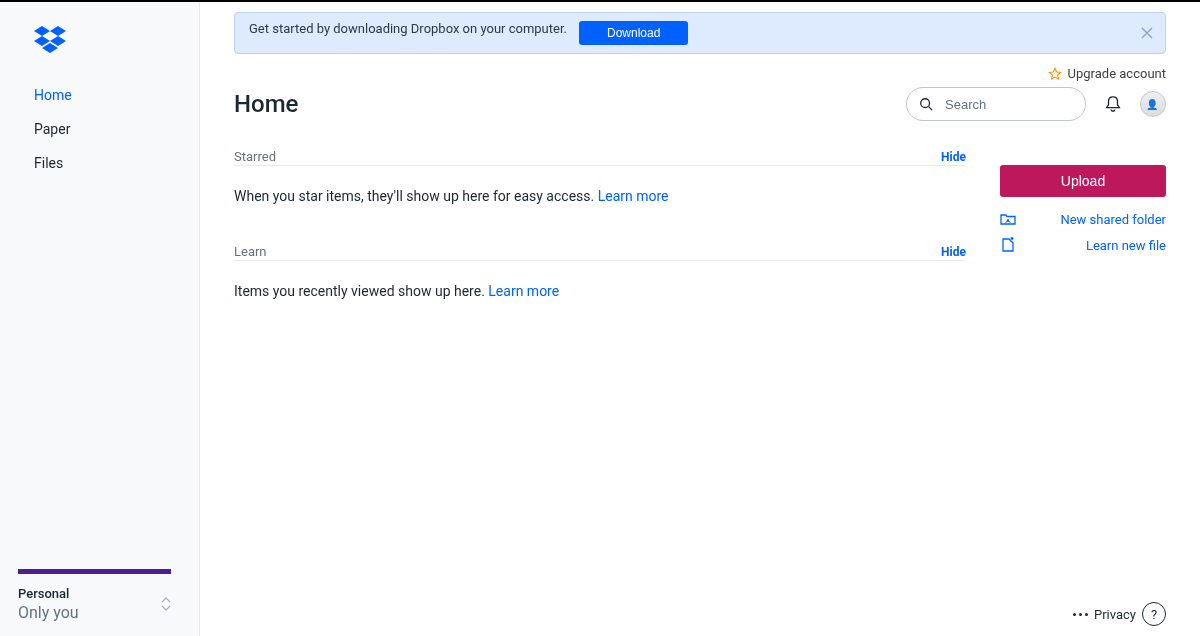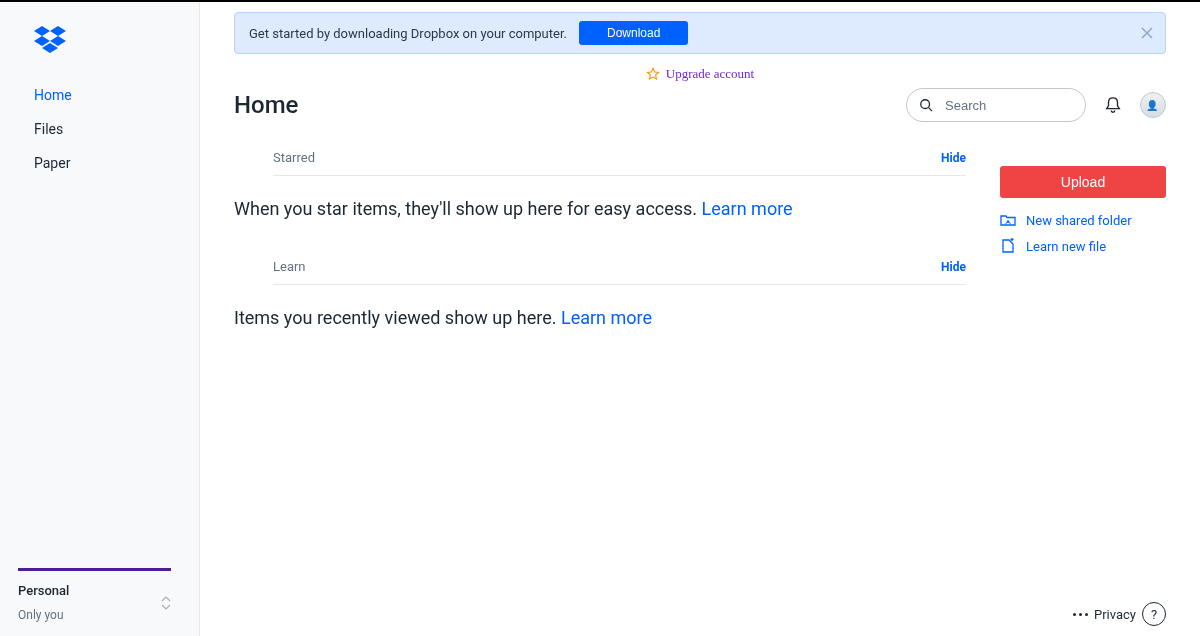--- a/index.html
+++ b/index.html
@@ -32,46 +32,46 @@
       padding: 7px 0 7px 34px;
       font-size: 14px;
       color: #1b2733;
       cursor: pointer;
       line-height: 20px;
     }
     .nav-item.active { color: #0061fe; }
     .sidebar-bottom {
       position: absolute;
       bottom: 0; left: 0; right: 10px;
-      border-top: 3px solid #4c1d95;
+      border-top: 5px solid #4c1d95;
       margin: 0 18px;
       padding: 12px 0 14px 0;
       display: flex;
       align-items: center;
       justify-content: space-between;
     }
     .sidebar-bottom .acct-title { font-size: 13px; font-weight: 500; color: #1b2733; }
-    .sidebar-bottom .acct-sub { font-size: 12px; color: #637282; margin-top: 10px; }
+    .sidebar-bottom .acct-sub { font-size: 16px; color: #637282; margin-top: 2px; }
     .chev-stack { display: flex; flex-direction: column; gap: 2px; color: #a6b0b9; }
     .chev-stack svg { width: 10px; height: 6px; display:block; }
 
     .main {
       flex: 1;
       padding: 0 34px;
       position: relative;
       overflow: hidden;
     }
     .banner {
       margin-top: 10px;
       background: #deebff;
       border: 1px solid #b8d4ff;
       border-radius: 4px;
       padding: 8px 14px;
       display: flex;
-      align-items: center;
+      align-items: flex-start;
       position: relative;
     }
     .banner-text { font-size: 13px; color: #2b3944; }
     .banner-btn {
       margin-left: 12px;
       background: #0061ff;
       color: #fff;
       border: none;
       border-radius: 3px;
       padding: 5px 28px;
@@ -83,28 +83,27 @@
       right: 10px;
       top: 50%;
       transform: translateY(-50%);
       color: #8aa9cc;
       cursor: pointer;
       width: 16px; height:16px;
       display:flex; align-items:center; justify-content:center;
     }
     .upgrade-row {
       display: flex;
-      justify-content: center;
+      justify-content: flex-end;
       align-items: center;
       gap: 6px;
       margin-top: 12px;
-      color: #6d28d9;
-      font-size: 13px;
-      cursor: pointer;
-      font-family: Liberation Serif, serif;
+      color: #404040;
+      font-size: 13px;
+      cursor: pointer;
     }
     .upgrade-row .star-svg { width:14px; height:14px; color:#ff8c00; }
 
     .header-row {
       display: flex;
       align-items: center;
       margin-top: 6px;
     }
     .page-title {
       font-size: 24px;
@@ -149,51 +148,51 @@
 
     .content-cols { display: flex; margin-top: 28px; gap: 34px; }
     .col-left { flex: 1; min-width: 0; }
     .col-right { width: 166px; padding-top: 16px; }
 
     .section-head {
       display: flex;
       align-items: baseline;
       justify-content: space-between;
       border-bottom: 1px solid #e6e8eb;
-      padding-bottom: 10px;
-      margin-left: 39px;
+      padding-bottom: 1px;
     }
     .section-title { font-size: 13px; color: #637282; }
     .hide-link { font-size: 12px; color: #0061fe; cursor: pointer; font-weight: bold; }
     .section-body {
       padding: 22px 0 40px 0;
-      font-size: 18px;
+      font-size: 14px;
       color: #1b2733;
     }
     .learn-link { color: #0061fe; cursor:pointer; }
 
     .upload-btn {
       width: 100%;
-      background: #ef4444;
+      background: #be185d;
       color: #fff;
       border: none;
       border-radius: 3px;
       padding: 8px 0;
       font-size: 14px;
       font-weight: 500;
       cursor: pointer;
     }
     .side-actions { margin-top: 14px; display:flex; flex-direction:column; gap: 10px; }
     .side-action {
       display: flex;
       align-items: center;
-      gap: 10px;
+      gap: 0;
       color: #0061fe;
       font-size: 13px;
       cursor: pointer;
+      justify-content: space-between;
     }
     .side-action svg { width: 16px; height:16px; flex-shrink:0; }
 
     .footer {
       position: absolute;
       bottom: 10px;
       right: 34px;
       display: flex;
       align-items: center;
       gap: 6px;
@@ -216,22 +215,22 @@
 
 <div class="layout">
   <aside class="sidebar">
     <div class="logo-wrap">
       <svg class="logo-icon" viewBox="0 0 32 27" fill="#0061ff">
         <path d="M8 0 L16 5 L8 10 L0 5 Z M24 0 L32 5 L24 10 L16 5 Z M0 15 L8 10 L16 15 L8 20 Z M16 15 L24 10 L32 15 L24 20 Z M8 22 L16 17 L24 22 L16 27 Z"></path>
       </svg>
     </div>
     <nav class="nav">
       <a class="nav-item active">Home</a>
+      <a class="nav-item">Paper</a>
       <a class="nav-item">Files</a>
-      <a class="nav-item">Paper</a>
     </nav>
     <div class="sidebar-bottom">
       <div>
         <div class="acct-title">Personal</div>
         <div class="acct-sub">Only you</div>
       </div>
       <div class="chev-stack">
         <svg viewBox="0 0 10 6">
             <path d="M1 5 L5 1 L9 5" fill="none" stroke="currentColor" stroke-width="1.2"></path>
           </svg>

